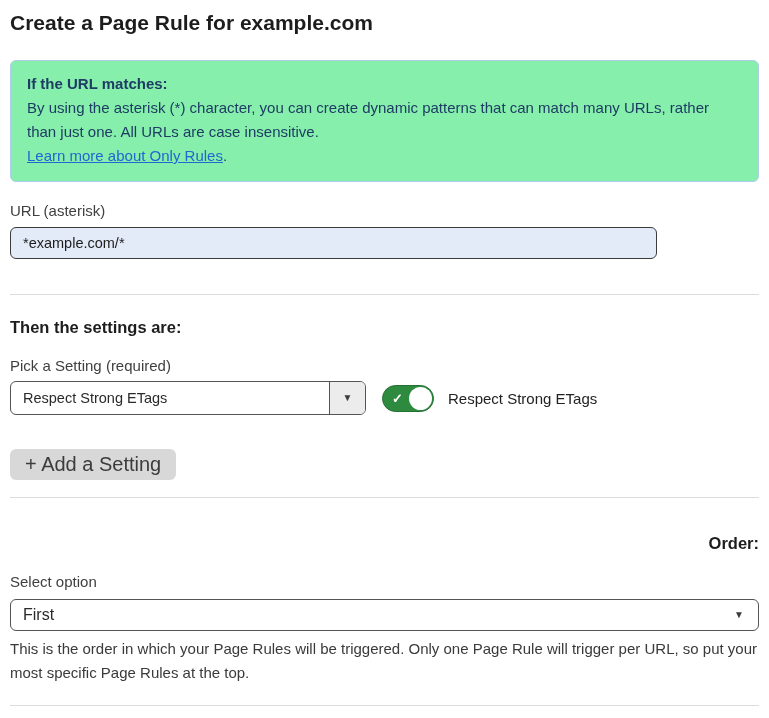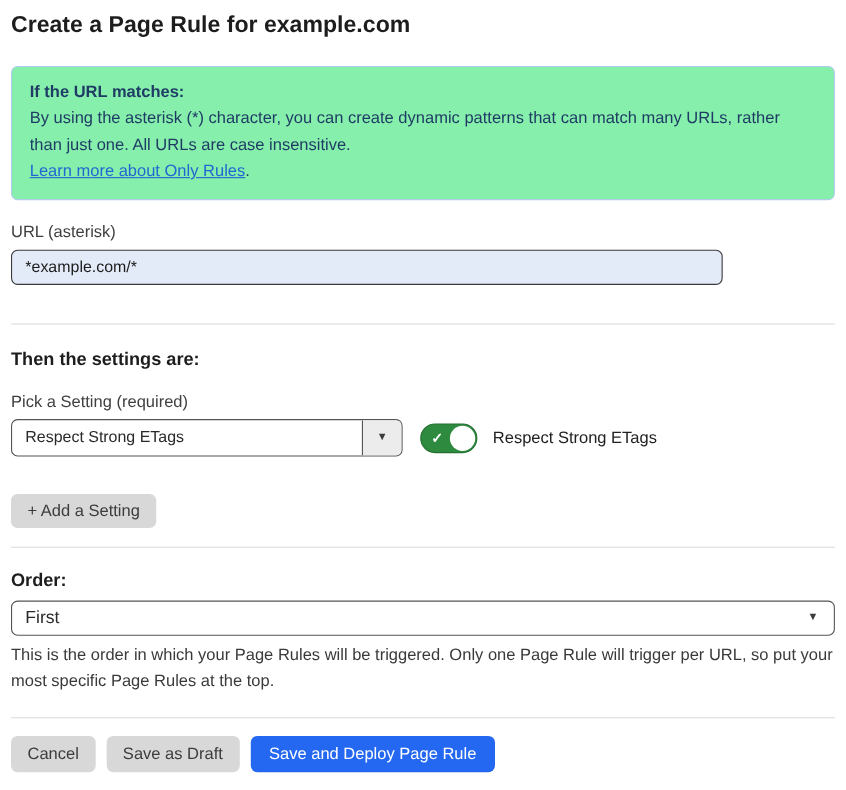--- a/index.html
+++ b/index.html
@@ -67,21 +67,21 @@
   .divider-2 { margin-top: 17px; }
   .divider-3 { margin-top: 20px; }
 
   h2.section-heading {
     font-size: 16.5px;
     font-weight: 700;
     color: #1d1d1d;
     line-height: 20px;
   }
   .heading-settings { margin-top: 22px; }
-  .heading-order { margin-top: 20px; }
+  .heading-order { margin-top: 35px; text-align: right; }
 
   .setting-row {
     margin-top: 6px;
     display: flex;
     align-items: center;
   }
 
   .select-box {
     width: 356px;
     height: 34px;
@@ -152,21 +152,21 @@
 
   button {
     font-family: "Liberation Sans", sans-serif;
     cursor: pointer;
   }
   .btn-gray {
     background: #d8d8d8;
     border: none;
     border-radius: 6px;
     color: #3c3c3c;
-    font-size: 15px;
+    font-size: 20px;
     height: 31px;
     padding: 0 15px;
   }
   .add-setting-btn { margin-top: 34px; display: inline-block; }
 
   .select-full {
     margin-top: 8px;
     width: 749px;
     height: 32px;
     border: 1px solid #545454;
@@ -243,20 +243,21 @@
     </div>
     <span class="toggle-label">Respect Strong ETags</span>
   </div>
 
   <button class="btn-gray add-setting-btn">+ Add a Setting</button>
 
   <hr class="divider divider-2">
 
   <h2 class="section-heading heading-order">Order:</h2>
 
+  <label class="field-label">Select option</label>
 
   <div class="select-full">
     <span class="select-value">First</span>
     <span class="caret">▼</span>
   </div>
 
   <p class="help-text">This is the order in which your Page Rules will be triggered. Only one Page Rule will trigger per URL, so put your most specific Page Rules at the top.</p>
 
   <hr class="divider divider-3">
 

